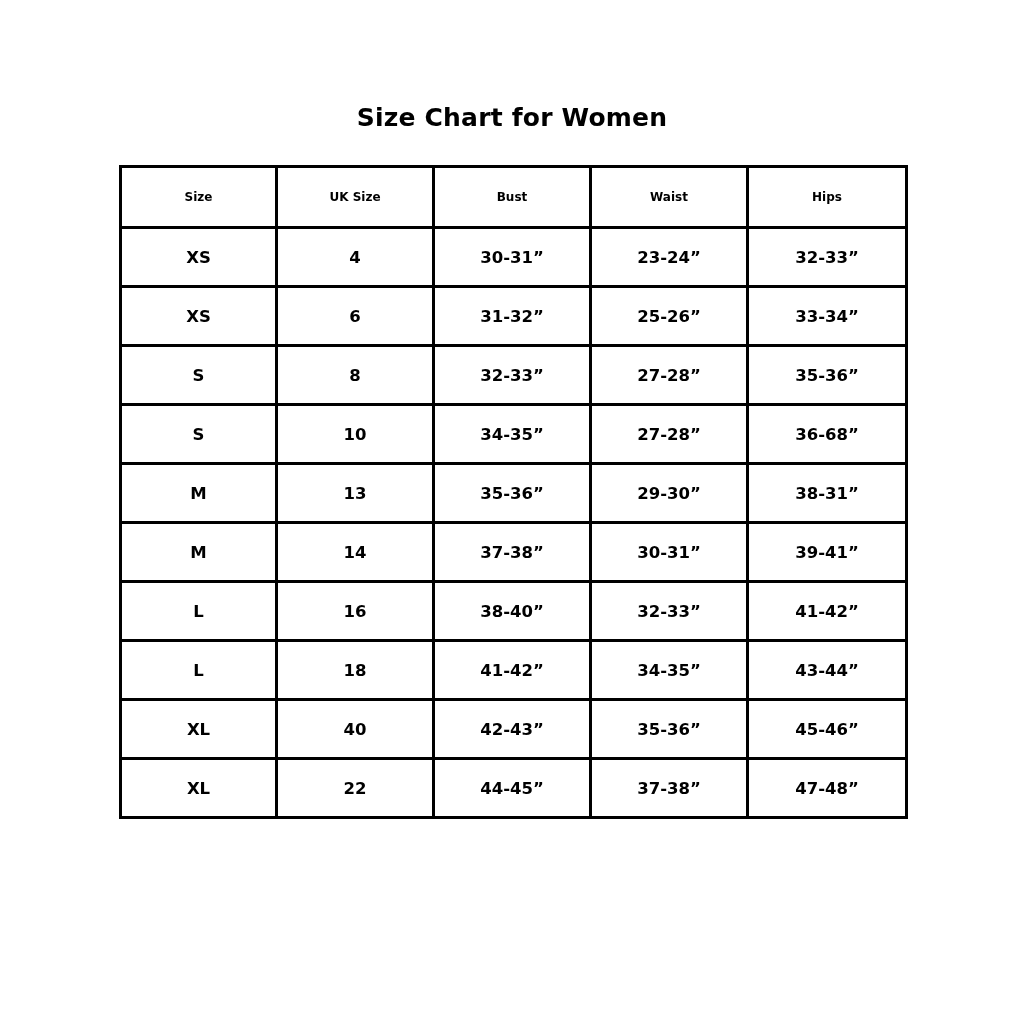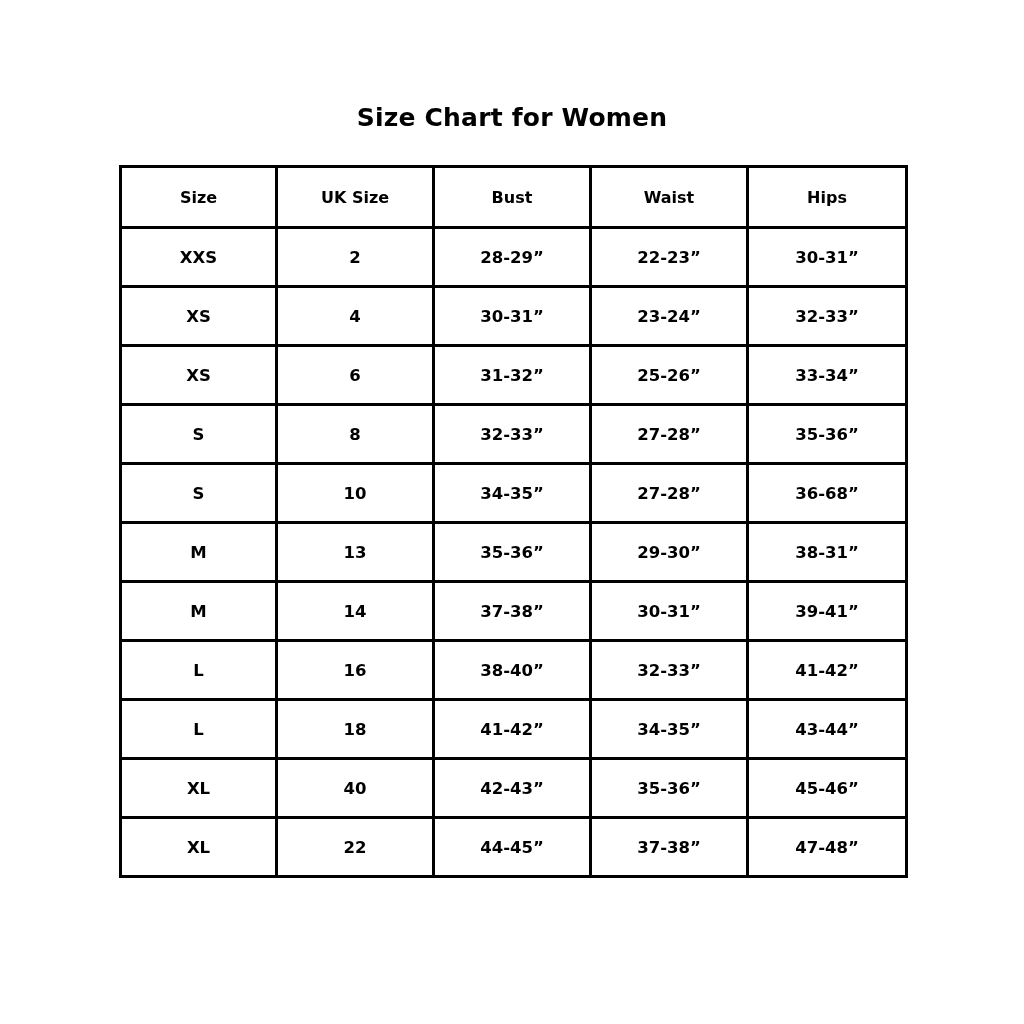--- a/index.html
+++ b/index.html
@@ -45,21 +45,21 @@
   table.size-chart td {
     border: 3px solid #000000;
     text-align: center;
     font-weight: bold;
     font-size: 16.5px;
     height: 56px;
     padding: 0;
     vertical-align: middle;
   }
   table.size-chart thead th {
-    font-size: 16px;
+    font-size: 12px;
     height: 58px;
   }
   col.c-size   { width: 156px; }
   col.c-uk     { width: 157px; }
   col.c-bust   { width: 157px; }
   col.c-waist  { width: 157px; }
   col.c-hips   { width: 159px; }
 </style>
 </head>
 <body>
@@ -80,27 +80,20 @@
       <thead>
         <tr>
           <th>Size</th>
           <th>UK Size</th>
           <th>Bust</th>
           <th>Waist</th>
           <th>Hips</th>
         </tr>
       </thead>
       <tbody>
-        <tr>
-          <td>XXS</td>
-          <td>2</td>
-          <td>28-29”</td>
-          <td>22-23”</td>
-          <td>30-31”</td>
-        </tr>
         <tr>
           <td>XS</td>
           <td>4</td>
           <td>30-31”</td>
           <td>23-24”</td>
           <td>32-33”</td>
         </tr>
         <tr>
           <td>XS</td>
           <td>6</td>

